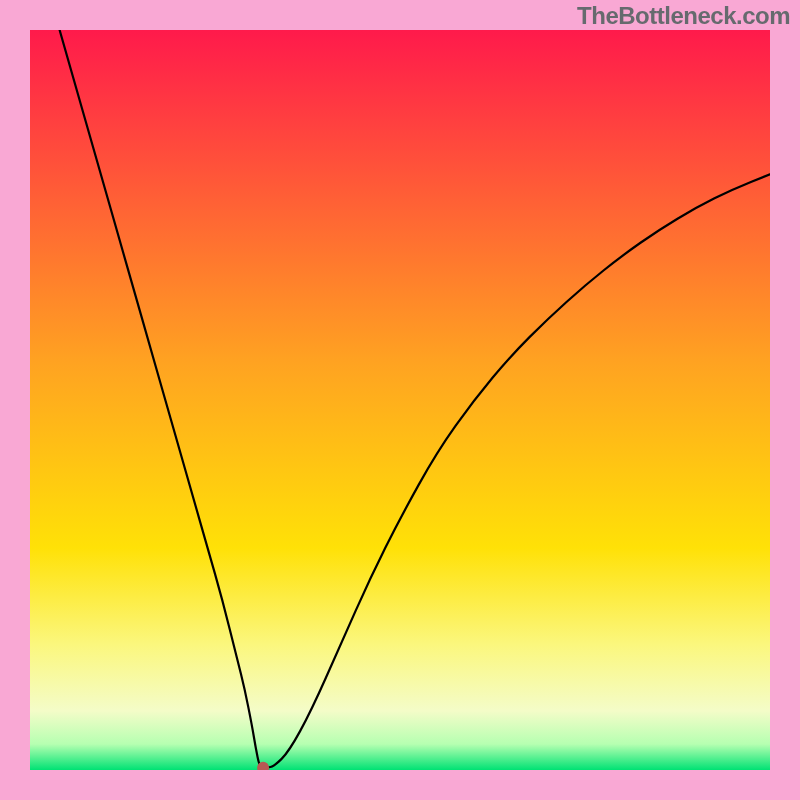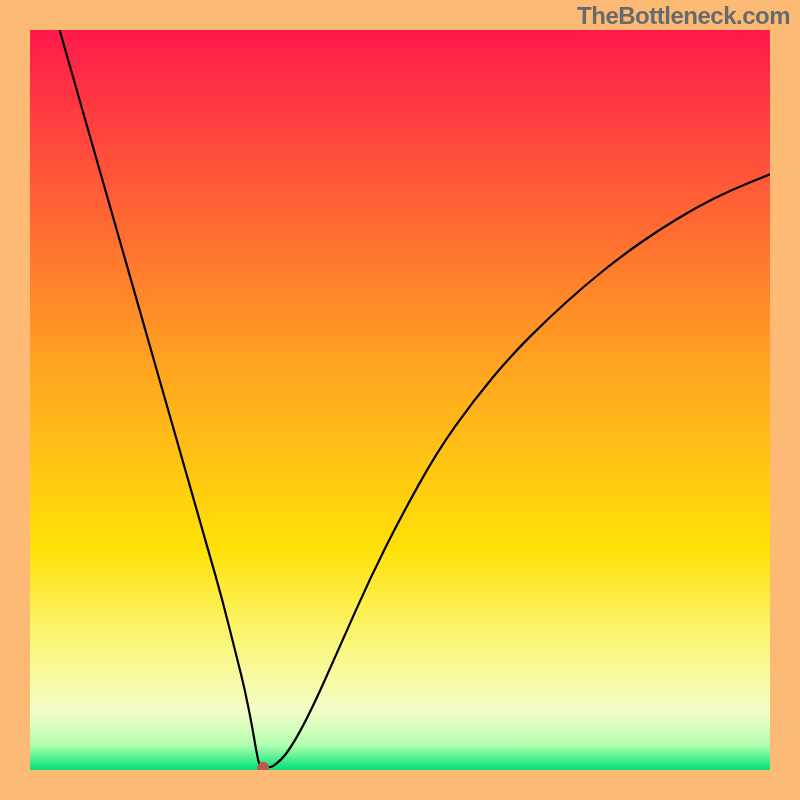--- a/index.html
+++ b/index.html
@@ -8,21 +8,21 @@
     width: 800px;
     height: 800px;
     overflow: hidden;
     background: #000;
     font-family: Arial, Helvetica, sans-serif;
   }
   .frame {
     position: relative;
     width: 800px;
     height: 800px;
-    background: #fdba74;
+    background: #f9a8d4;
   }
   .watermark {
     position: absolute;
     top: 2px;
     right: 10px;
     color: #666a6e;
     font-size: 24px;
     font-weight: 600;
     letter-spacing: -0.5px;
     z-index: 5;

